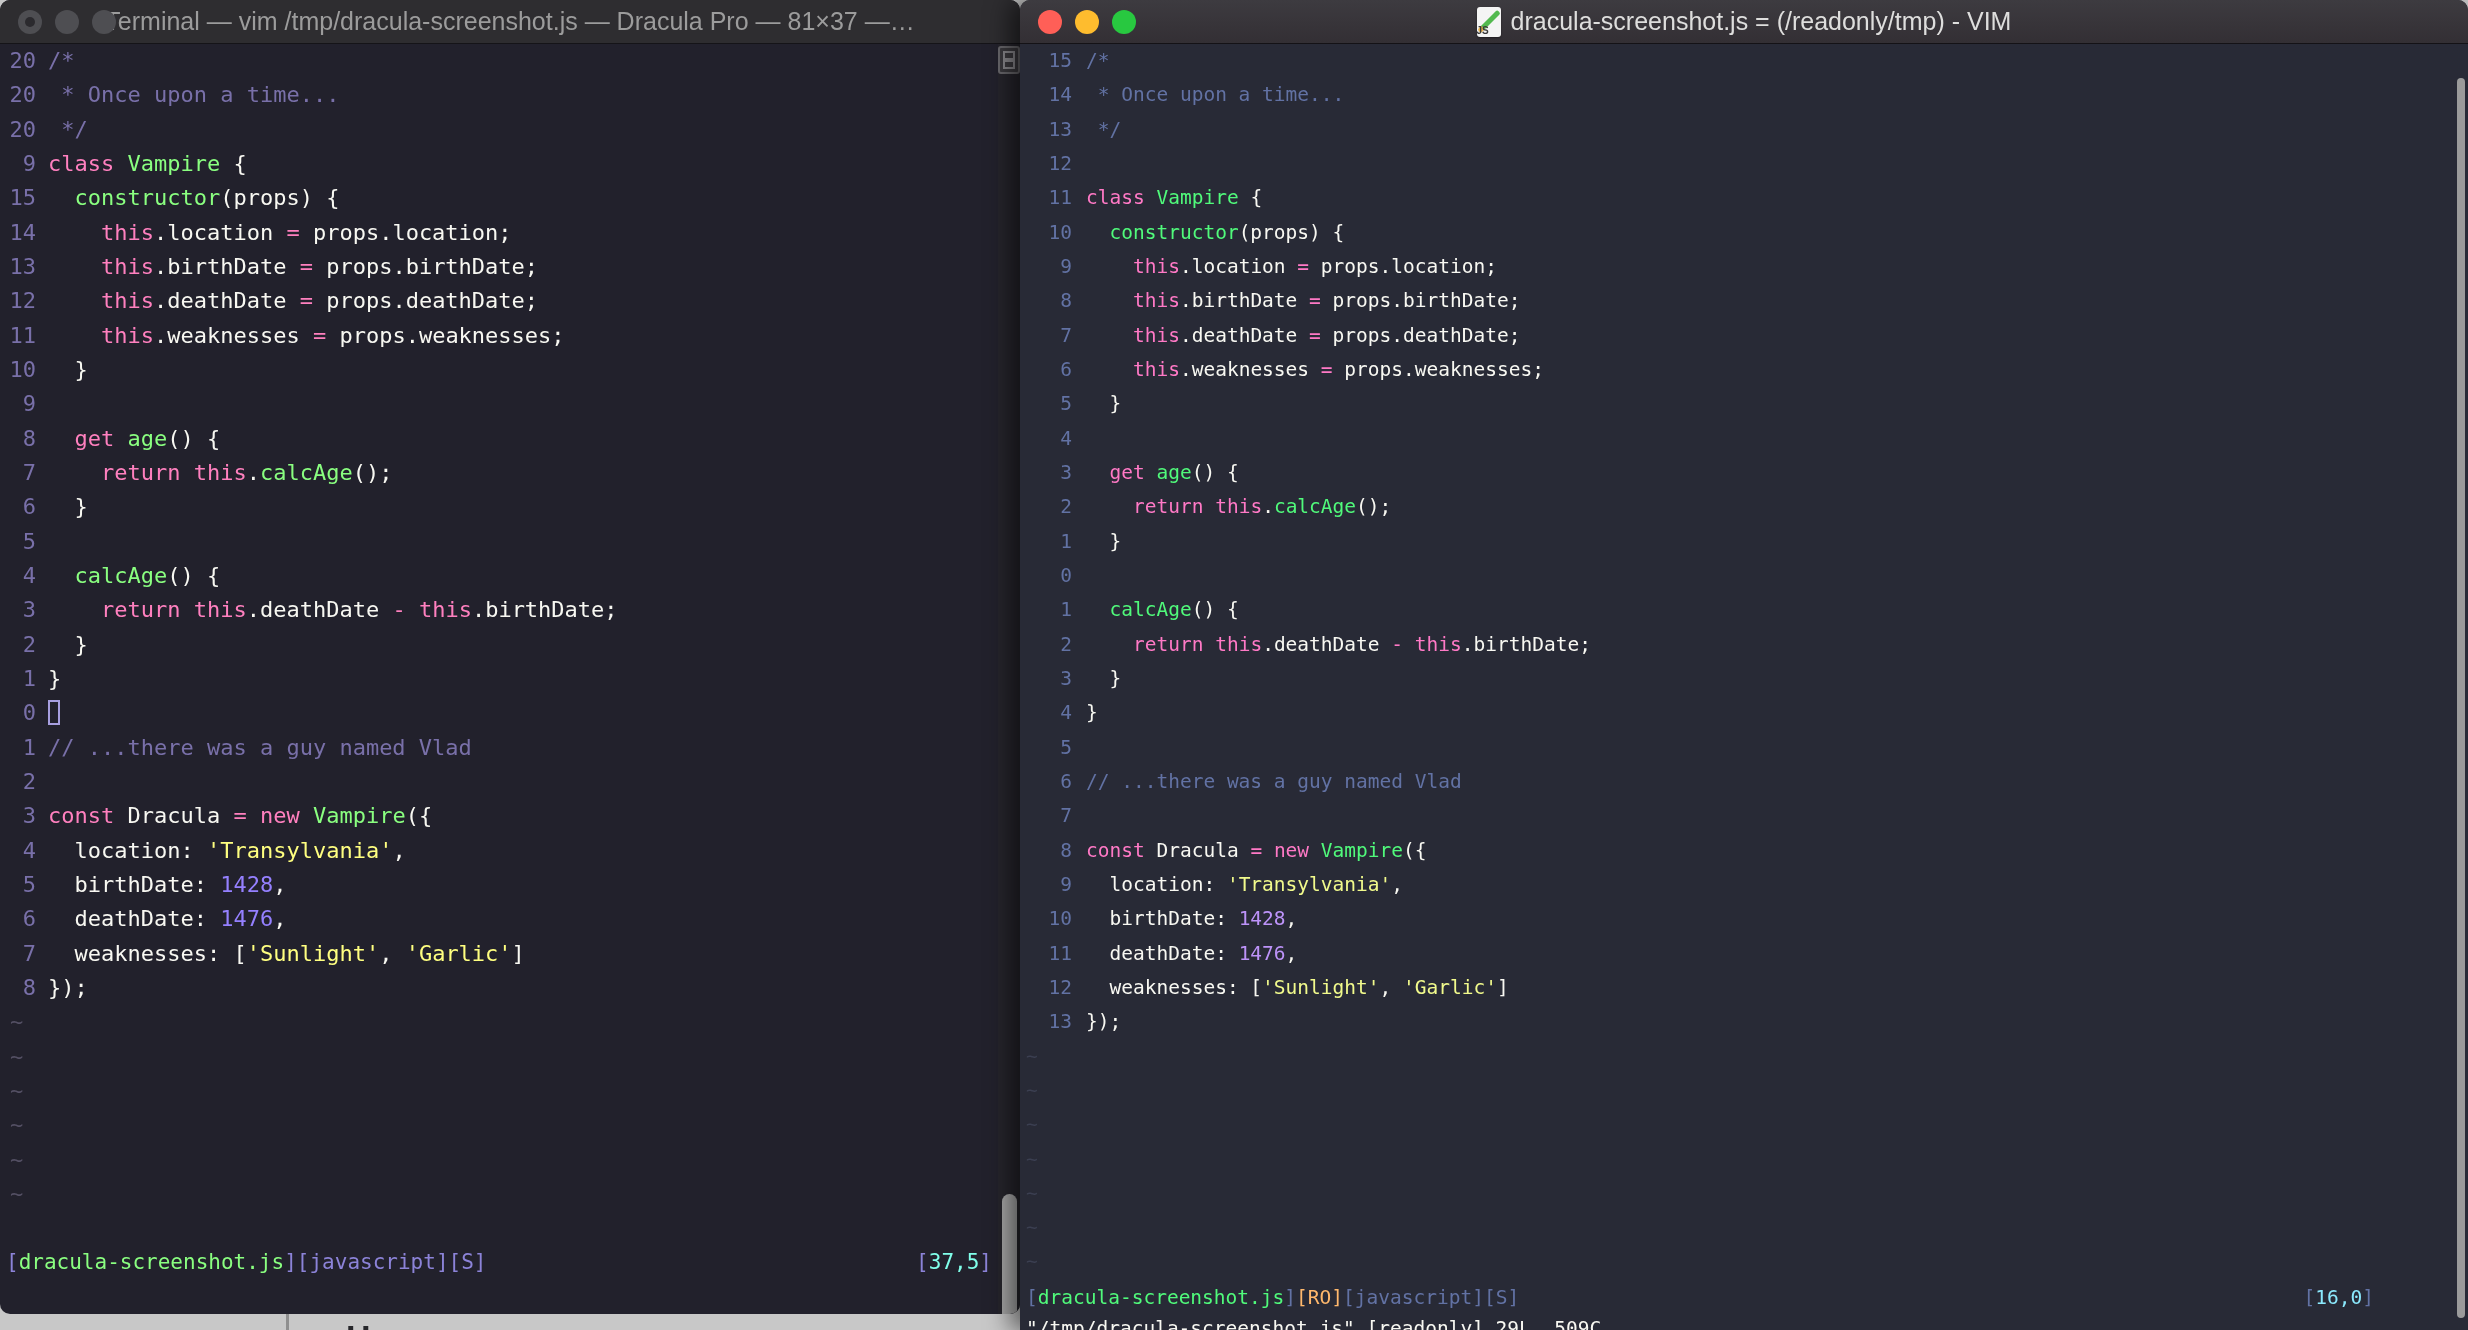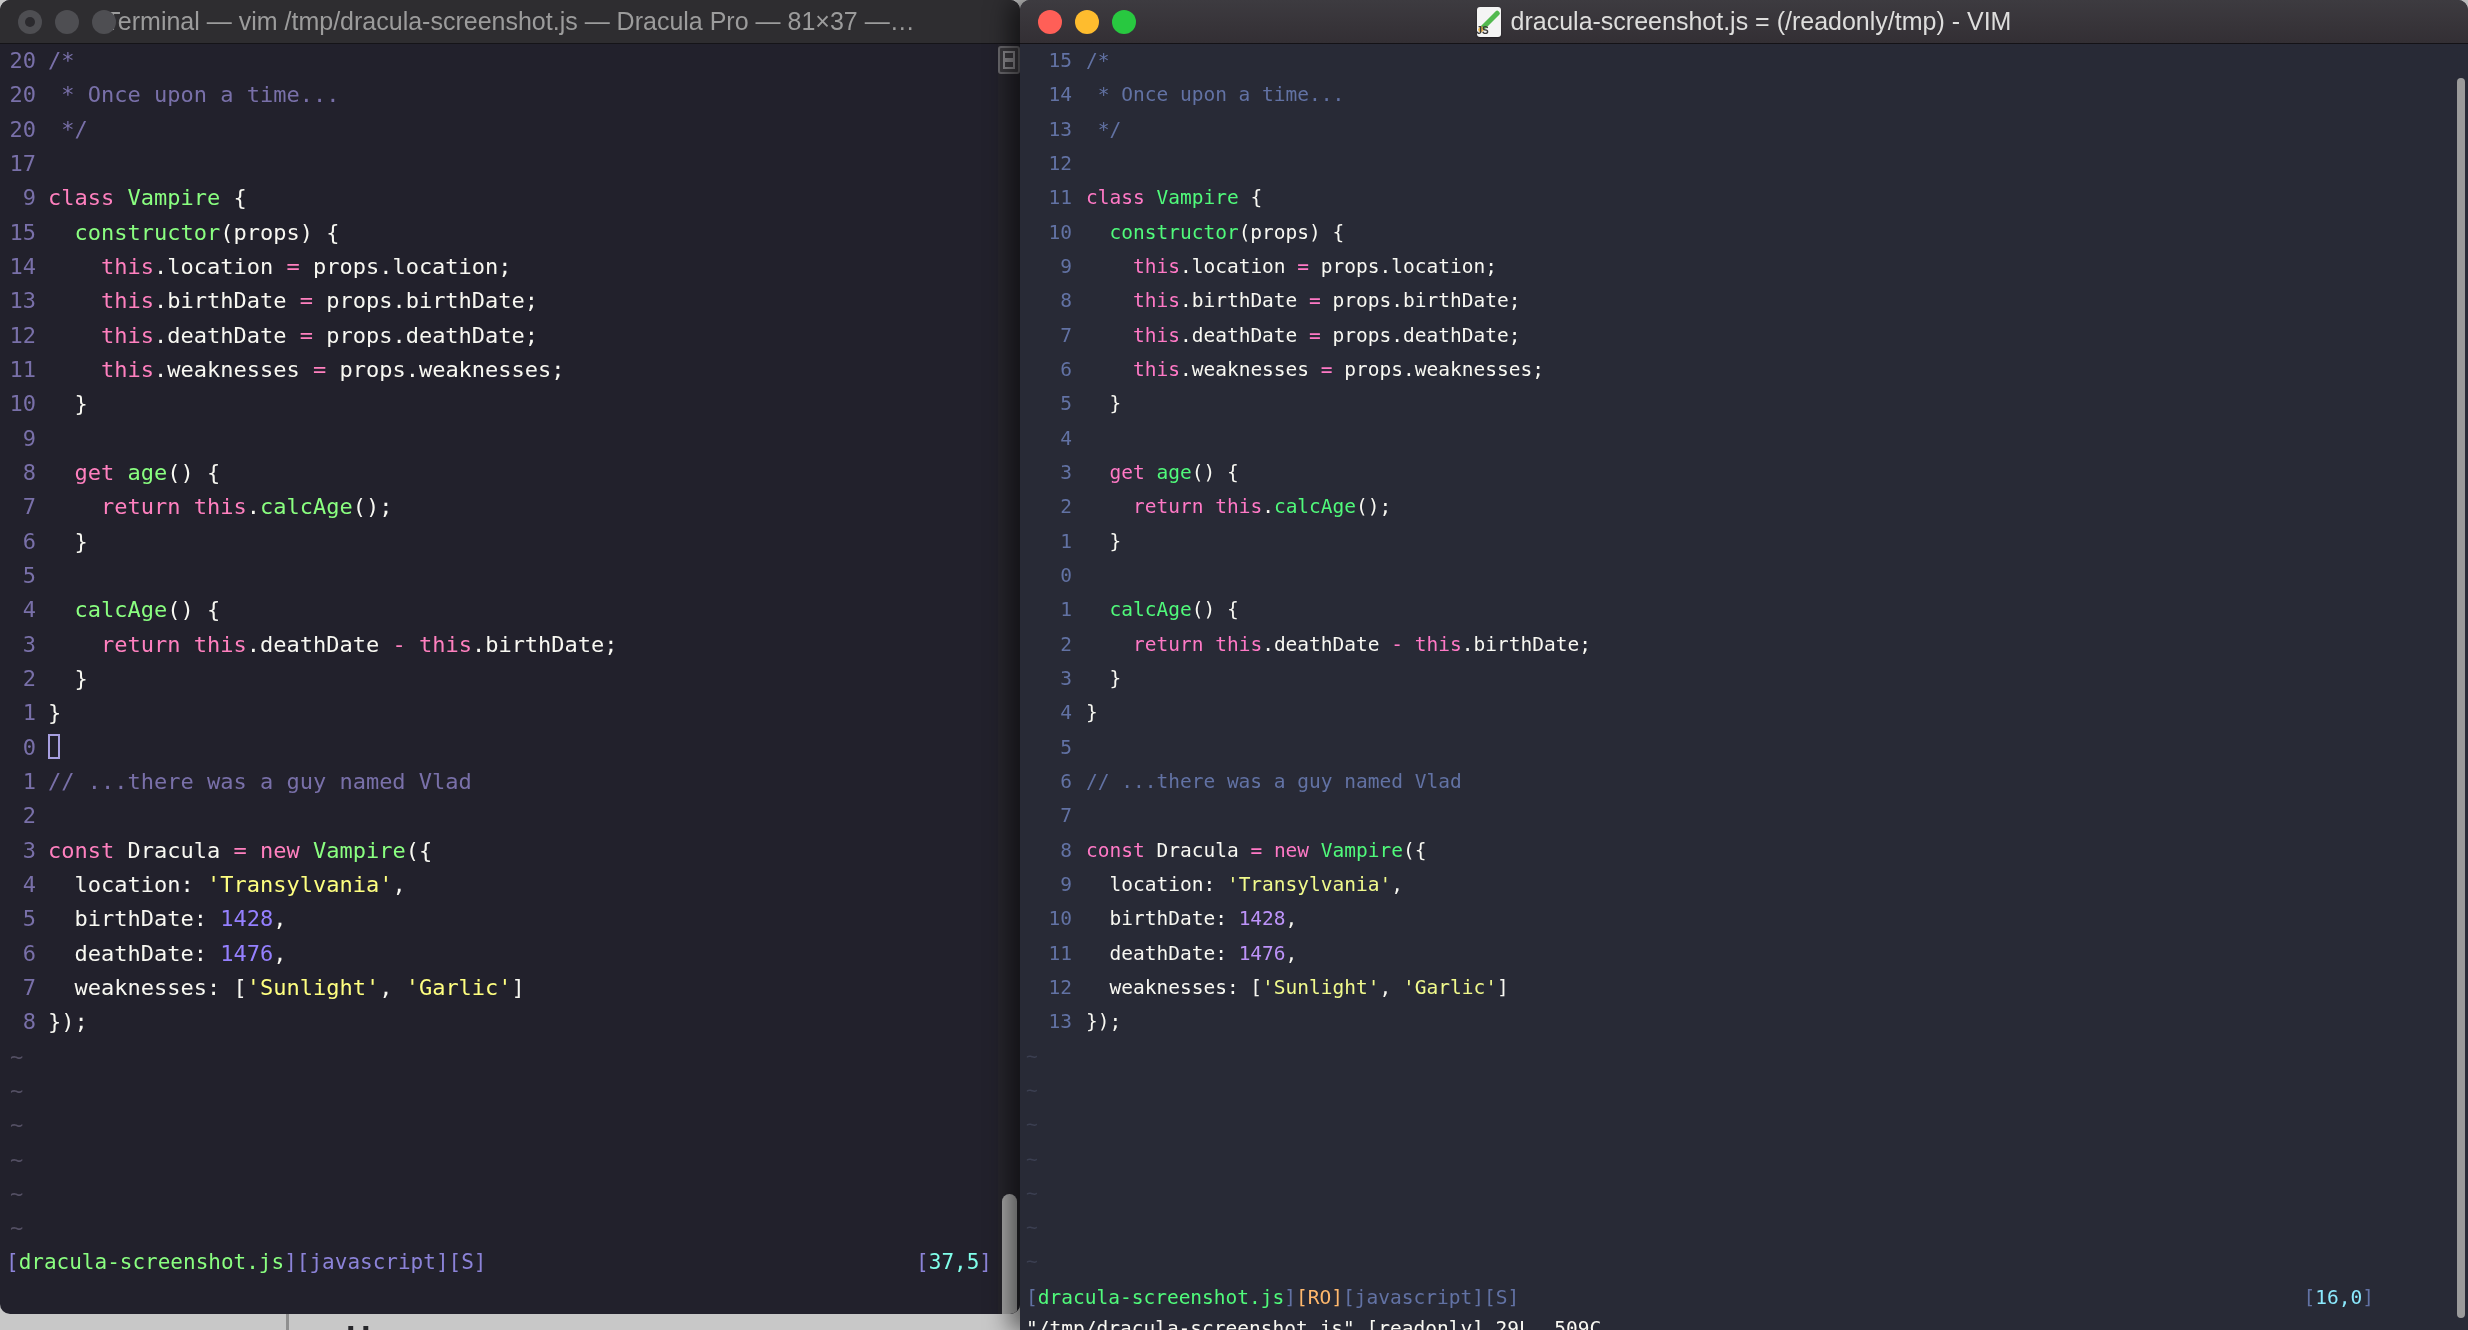--- a/index.html
+++ b/index.html
@@ -86,21 +86,20 @@
       <span class="light l1"></span>
       <span class="light l2"></span>
       <span class="light l3"></span>
     </div>
     <span>Terminal — vim /tmp/dracula-screenshot.js — Dracula Pro — 81×37 —…</span>
   </div>
   <div class="editor">
       <div class="row"><span class="ln">20</span><span class="code"><span class="seg-co">/*</span></span></div>
       <div class="row"><span class="ln">20</span><span class="code"><span class="seg-co"> * Once upon a time...</span></span></div>
       <div class="row"><span class="ln">20</span><span class="code"><span class="seg-co"> */</span></span></div>
-      <div class="row"><span class="ln">17</span><span class="code"></span></div>
       <div class="row"><span class="ln">9</span><span class="code"><span class="seg-kw">class</span><span class="seg-tx"> </span><span class="seg-fn">Vampire</span><span class="seg-tx"> {</span></span></div>
       <div class="row"><span class="ln">15</span><span class="code"><span class="seg-tx">  </span><span class="seg-fn">constructor</span><span class="seg-tx">(props) {</span></span></div>
       <div class="row"><span class="ln">14</span><span class="code"><span class="seg-tx">    </span><span class="seg-kw">this</span><span class="seg-tx">.location </span><span class="seg-kw">=</span><span class="seg-tx"> props.location;</span></span></div>
       <div class="row"><span class="ln">13</span><span class="code"><span class="seg-tx">    </span><span class="seg-kw">this</span><span class="seg-tx">.birthDate </span><span class="seg-kw">=</span><span class="seg-tx"> props.birthDate;</span></span></div>
       <div class="row"><span class="ln">12</span><span class="code"><span class="seg-tx">    </span><span class="seg-kw">this</span><span class="seg-tx">.deathDate </span><span class="seg-kw">=</span><span class="seg-tx"> props.deathDate;</span></span></div>
       <div class="row"><span class="ln">11</span><span class="code"><span class="seg-tx">    </span><span class="seg-kw">this</span><span class="seg-tx">.weaknesses </span><span class="seg-kw">=</span><span class="seg-tx"> props.weaknesses;</span></span></div>
       <div class="row"><span class="ln">10</span><span class="code"><span class="seg-tx">  }</span></span></div>
       <div class="row"><span class="ln">9</span><span class="code"></span></div>
       <div class="row"><span class="ln">8</span><span class="code"><span class="seg-tx">  </span><span class="seg-kw">get</span><span class="seg-tx"> </span><span class="seg-fn">age</span><span class="seg-tx">() {</span></span></div>
       <div class="row"><span class="ln">7</span><span class="code"><span class="seg-tx">    </span><span class="seg-kw">return</span><span class="seg-tx"> </span><span class="seg-kw">this</span><span class="seg-tx">.</span><span class="seg-fn">calcAge</span><span class="seg-tx">();</span></span></div>

